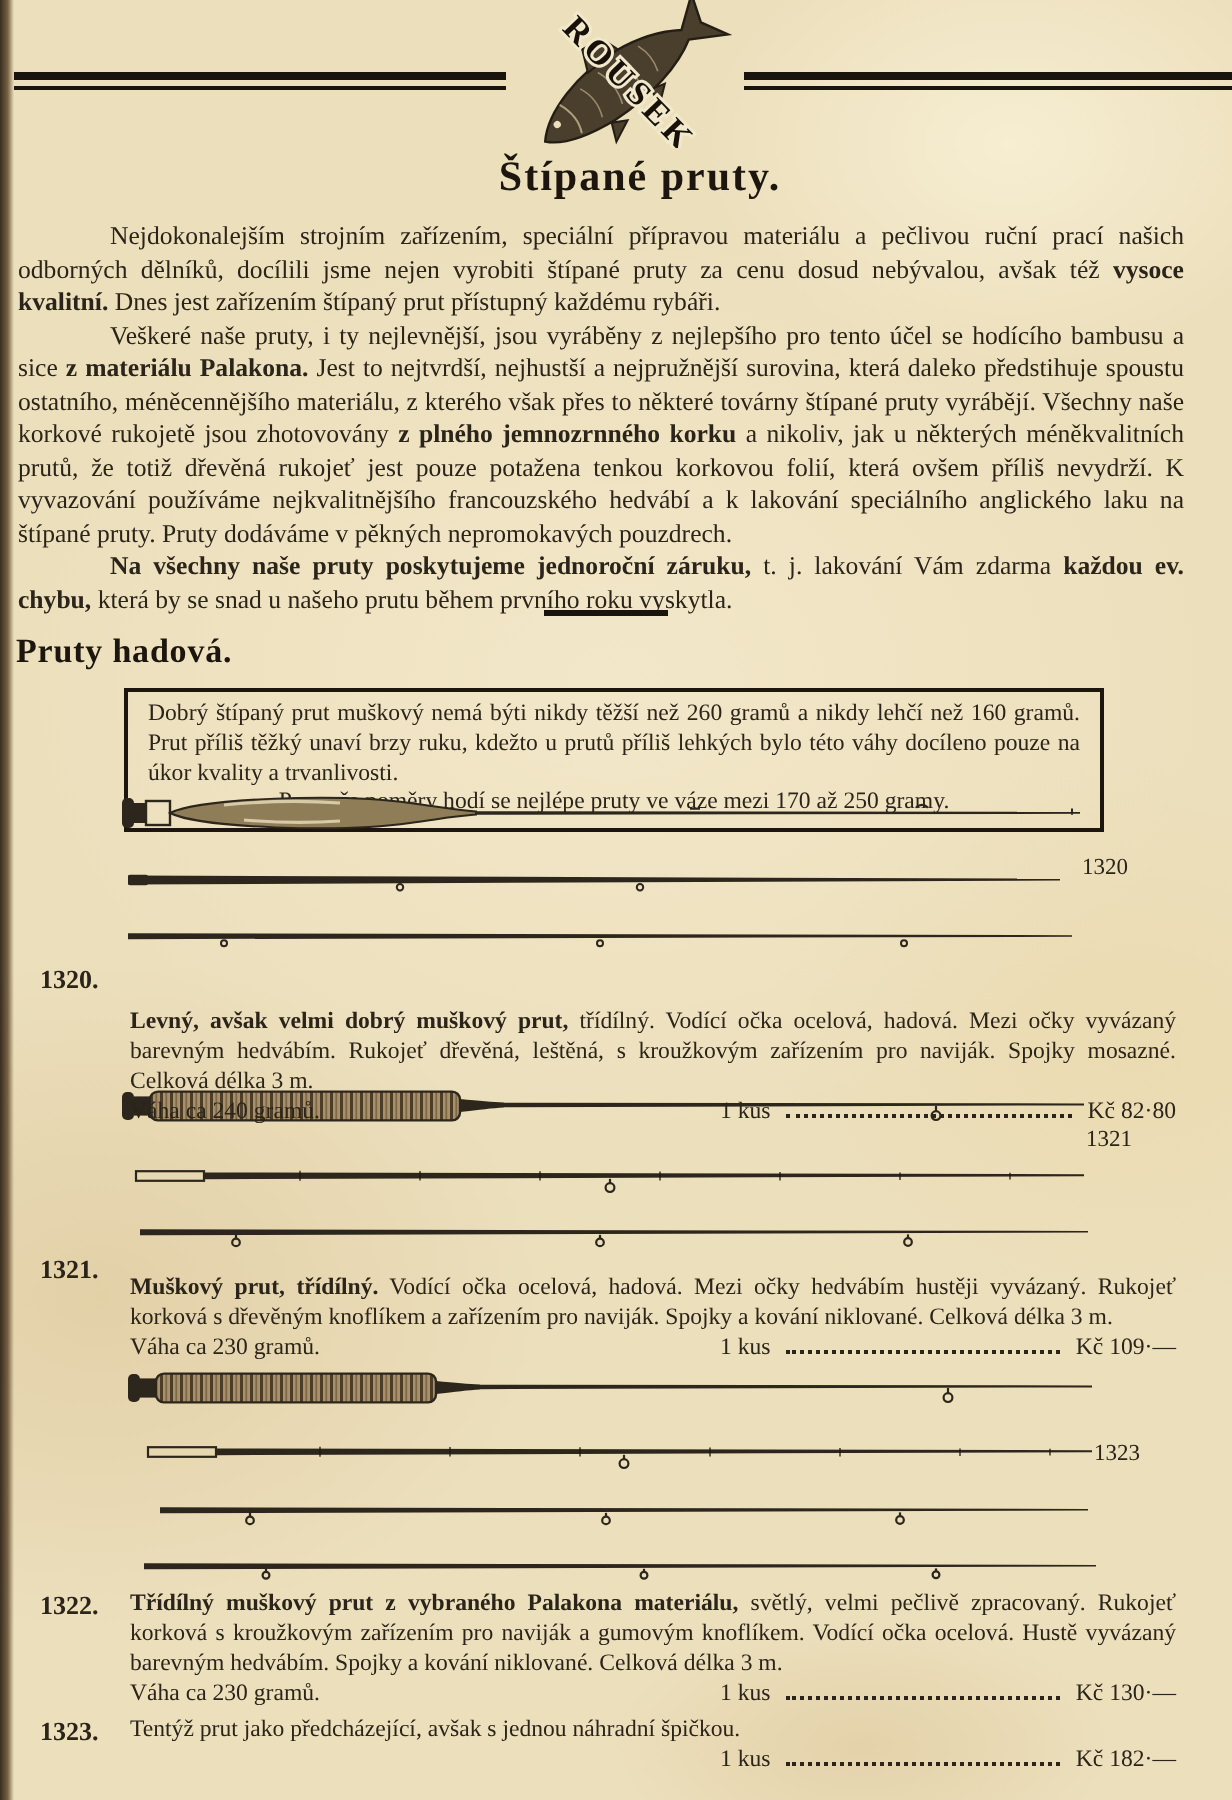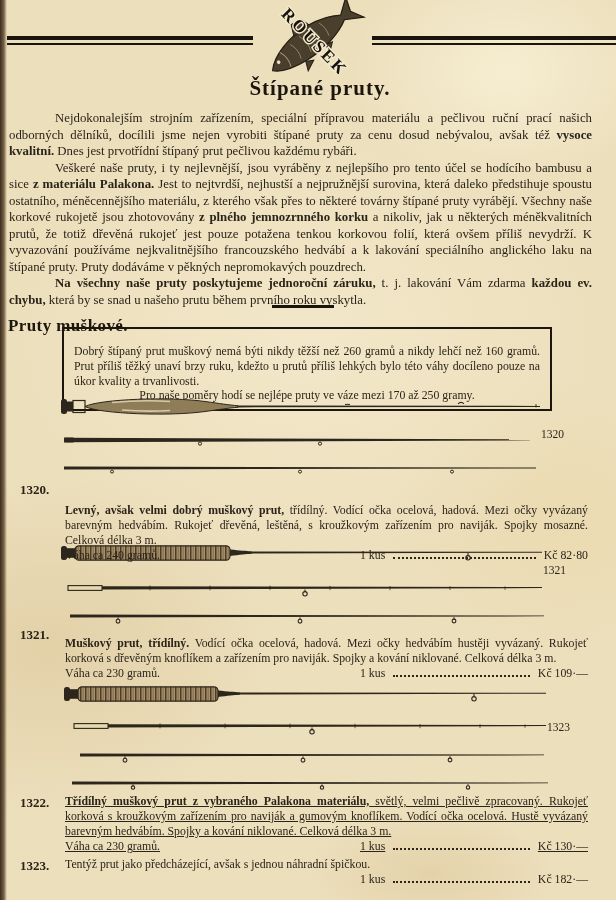--- a/index.html
+++ b/index.html
@@ -25,36 +25,36 @@
   .logo{position:absolute;left:248px;top:0;width:128px;height:74px;}
   .title{position:absolute;left:12px;top:76px;width:616px;text-align:center;
         font-size:21px;font-weight:bold;letter-spacing:1px;color:#1c160e;}
   .intro{position:absolute;left:9px;top:110px;width:583px;
         font-size:12.8px;line-height:16.5px;text-align:justify;}
   .intro p{margin:0;text-indent:46px;}
   .b{font-weight:bold;}
   .divider{position:absolute;left:272px;top:305px;width:62px;height:3px;background:#19140d;}
   .section-heading{position:absolute;left:8px;top:316px;font-size:17px;font-weight:bold;
         letter-spacing:.4px;color:#1c160e;}
-  .note-box{position:absolute;left:62px;top:327px;width:466px;
-        border:2px solid #1c160e;padding:15px 10px 6px;
+  .note-box{position:absolute;left:62px;top:344px;width:466px;
+        border:2px solid #1c160e;padding:3px 10px 6px;
         font-size:11.8px;line-height:14.8px;text-align:justify;font-family:Liberation Serif, serif;}
   .note-box .last{display:block;text-align:center;}
   .fig{position:absolute;left:0;width:616px;}
   .fig1{top:395px;height:84px;}
   .fig2{top:544px;height:80px;}
   .fig3{top:684px;height:106px;}
   .fig-label{position:absolute;font-size:11.5px;color:#2b241a;}
   .lbl-1320{left:541px;top:428px;}
   .lbl-1321{left:543px;top:564px;}
   .lbl-1323{left:547px;top:721px;}
   .prod-num{position:absolute;left:20px;font-size:13px;font-weight:bold;}
   .num0{top:482px;} .num1{top:627px;} .num2{top:795px;} .num3{top:858px;}
   .prod{position:absolute;left:65px;width:523px;font-size:11.8px;line-height:15px;}
-  .prod0{top:481px;margin-top:22px;} .prod1{top:636px;} .prod2{top:794px;text-decoration:underline;} .prod3{top:857px;}
+  .prod0{top:481px;margin-top:22px;} .prod1{top:636px;} .prod2{top:794px;} .prod3{top:857px;}
   .prod p{margin:0;text-align:justify;}
   .price-line{display:flex;align-items:baseline;}
   .weight{width:295px;flex:none;}
   .leader{flex:1;border-bottom:2px dotted #2b241a;margin:0 8px;height:.75em;}
   .price{flex:none;white-space:nowrap;}
   svg text{font-family:"Liberation Serif","DejaVu Serif",serif;}
 </style>
 </head>
 <body>
 
@@ -80,28 +80,28 @@
       <circle cx="24" cy="37" r="1.8" fill="#ece0bf"></circle>
       <path d="M31,30 Q35,40 31,48" fill="none" stroke="#d8c9a0" stroke-width="1" opacity=".7"></path>
       <path d="M44,30 q4,9 0,18 M56,29 q4,10 0,20 M68,29 q4,10 0,20 M80,31 q3,8 0,16" fill="none" stroke="#d8c9a0" stroke-width=".8" opacity=".55"></path>
     </g>
     <text transform="rotate(46 64 40)" x="24" y="45" font-size="17" font-weight="bold" letter-spacing="2.5" fill="#17110a" stroke="#f2e8cc" stroke-width="3" paint-order="stroke">ROUSEK</text>
   </svg>
 
   <div class="title">Štípané pruty.</div>
 
   <div class="intro">
-    <p><span>Nejdokonalejším strojním zařízením, speciální přípravou materiálu a pečlivou ruční prací našich odborných dělníků, docílili jsme nejen vyrobiti štípané pruty za cenu dosud nebývalou, avšak též </span><span class="b">vysoce kvalitní.</span><span> Dnes jest prvotřídní štípaný prut pečlivou každému rybáři.</span></p>
+    <p><span>Nejdokonalejším strojním zařízením, speciální přípravou materiálu a pečlivou ruční prací našich odborných dělníků, docílili jsme nejen vyrobiti štípané pruty za cenu dosud nebývalou, avšak též </span><span class="b">vysoce kvalitní.</span><span> Dnes jest zařízením štípaný prut přístupný každému rybáři.</span></p>
     <p><span>Veškeré naše pruty, i ty nejlevnější, jsou vyráběny z nejlepšího pro tento účel se hodícího bambusu a sice </span><span class="b">z materiálu Palakona.</span><span> Jest to nejtvrdší, nejhustší a nejpružnější surovina, která daleko předstihuje spoustu ostatního, méněcennějšího materiálu, z kterého však přes to některé továrny štípané pruty vyrábějí. Všechny naše korkové rukojetě jsou zhotovovány </span><span class="b">z plného jemnozrnného korku</span><span> a nikoliv, jak u některých méněkvalitních prutů, že totiž dřevěná rukojeť jest pouze potažena tenkou korkovou folií, která ovšem příliš nevydrží. K vyvazování používáme nejkvalitnějšího francouzského hedvábí a k lakování speciálního anglického laku na štípané pruty. Pruty dodáváme v pěkných nepromokavých pouzdrech.</span></p>
     <p><span class="b">Na všechny naše pruty poskytujeme jednoroční záruku,</span><span> t. j. lakování Vám zdarma </span><span class="b">každou ev. chybu,</span><span> která by se snad u našeho prutu během prvního roku vyskytla.</span></p>
   </div>
 
   <div class="divider"></div>
 
-  <div class="section-heading">Pruty muškové.</div>
+  <div class="section-heading">Pruty hadová.</div>
 
   <div class="note-box">
     <span>Dobrý štípaný prut muškový nemá býti nikdy těžší než 260 gramů a nikdy lehčí než 160 gramů. Prut příliš těžký unaví brzy ruku, kdežto u prutů příliš lehkých bylo této váhy docíleno pouze na úkor kvality a trvanlivosti.</span>
     <span class="last">Pro naše poměry hodí se nejlépe pruty ve váze mezi 170 až 250 gramy.</span>
   </div>
 
   <svg class="fig fig1" viewBox="0 0 616 84">
     <g fill="#2d261c">
       <rect x="61" y="4" width="6" height="15" rx="2.5"></rect>
       <rect x="67" y="6.5" width="6" height="10"></rect>

